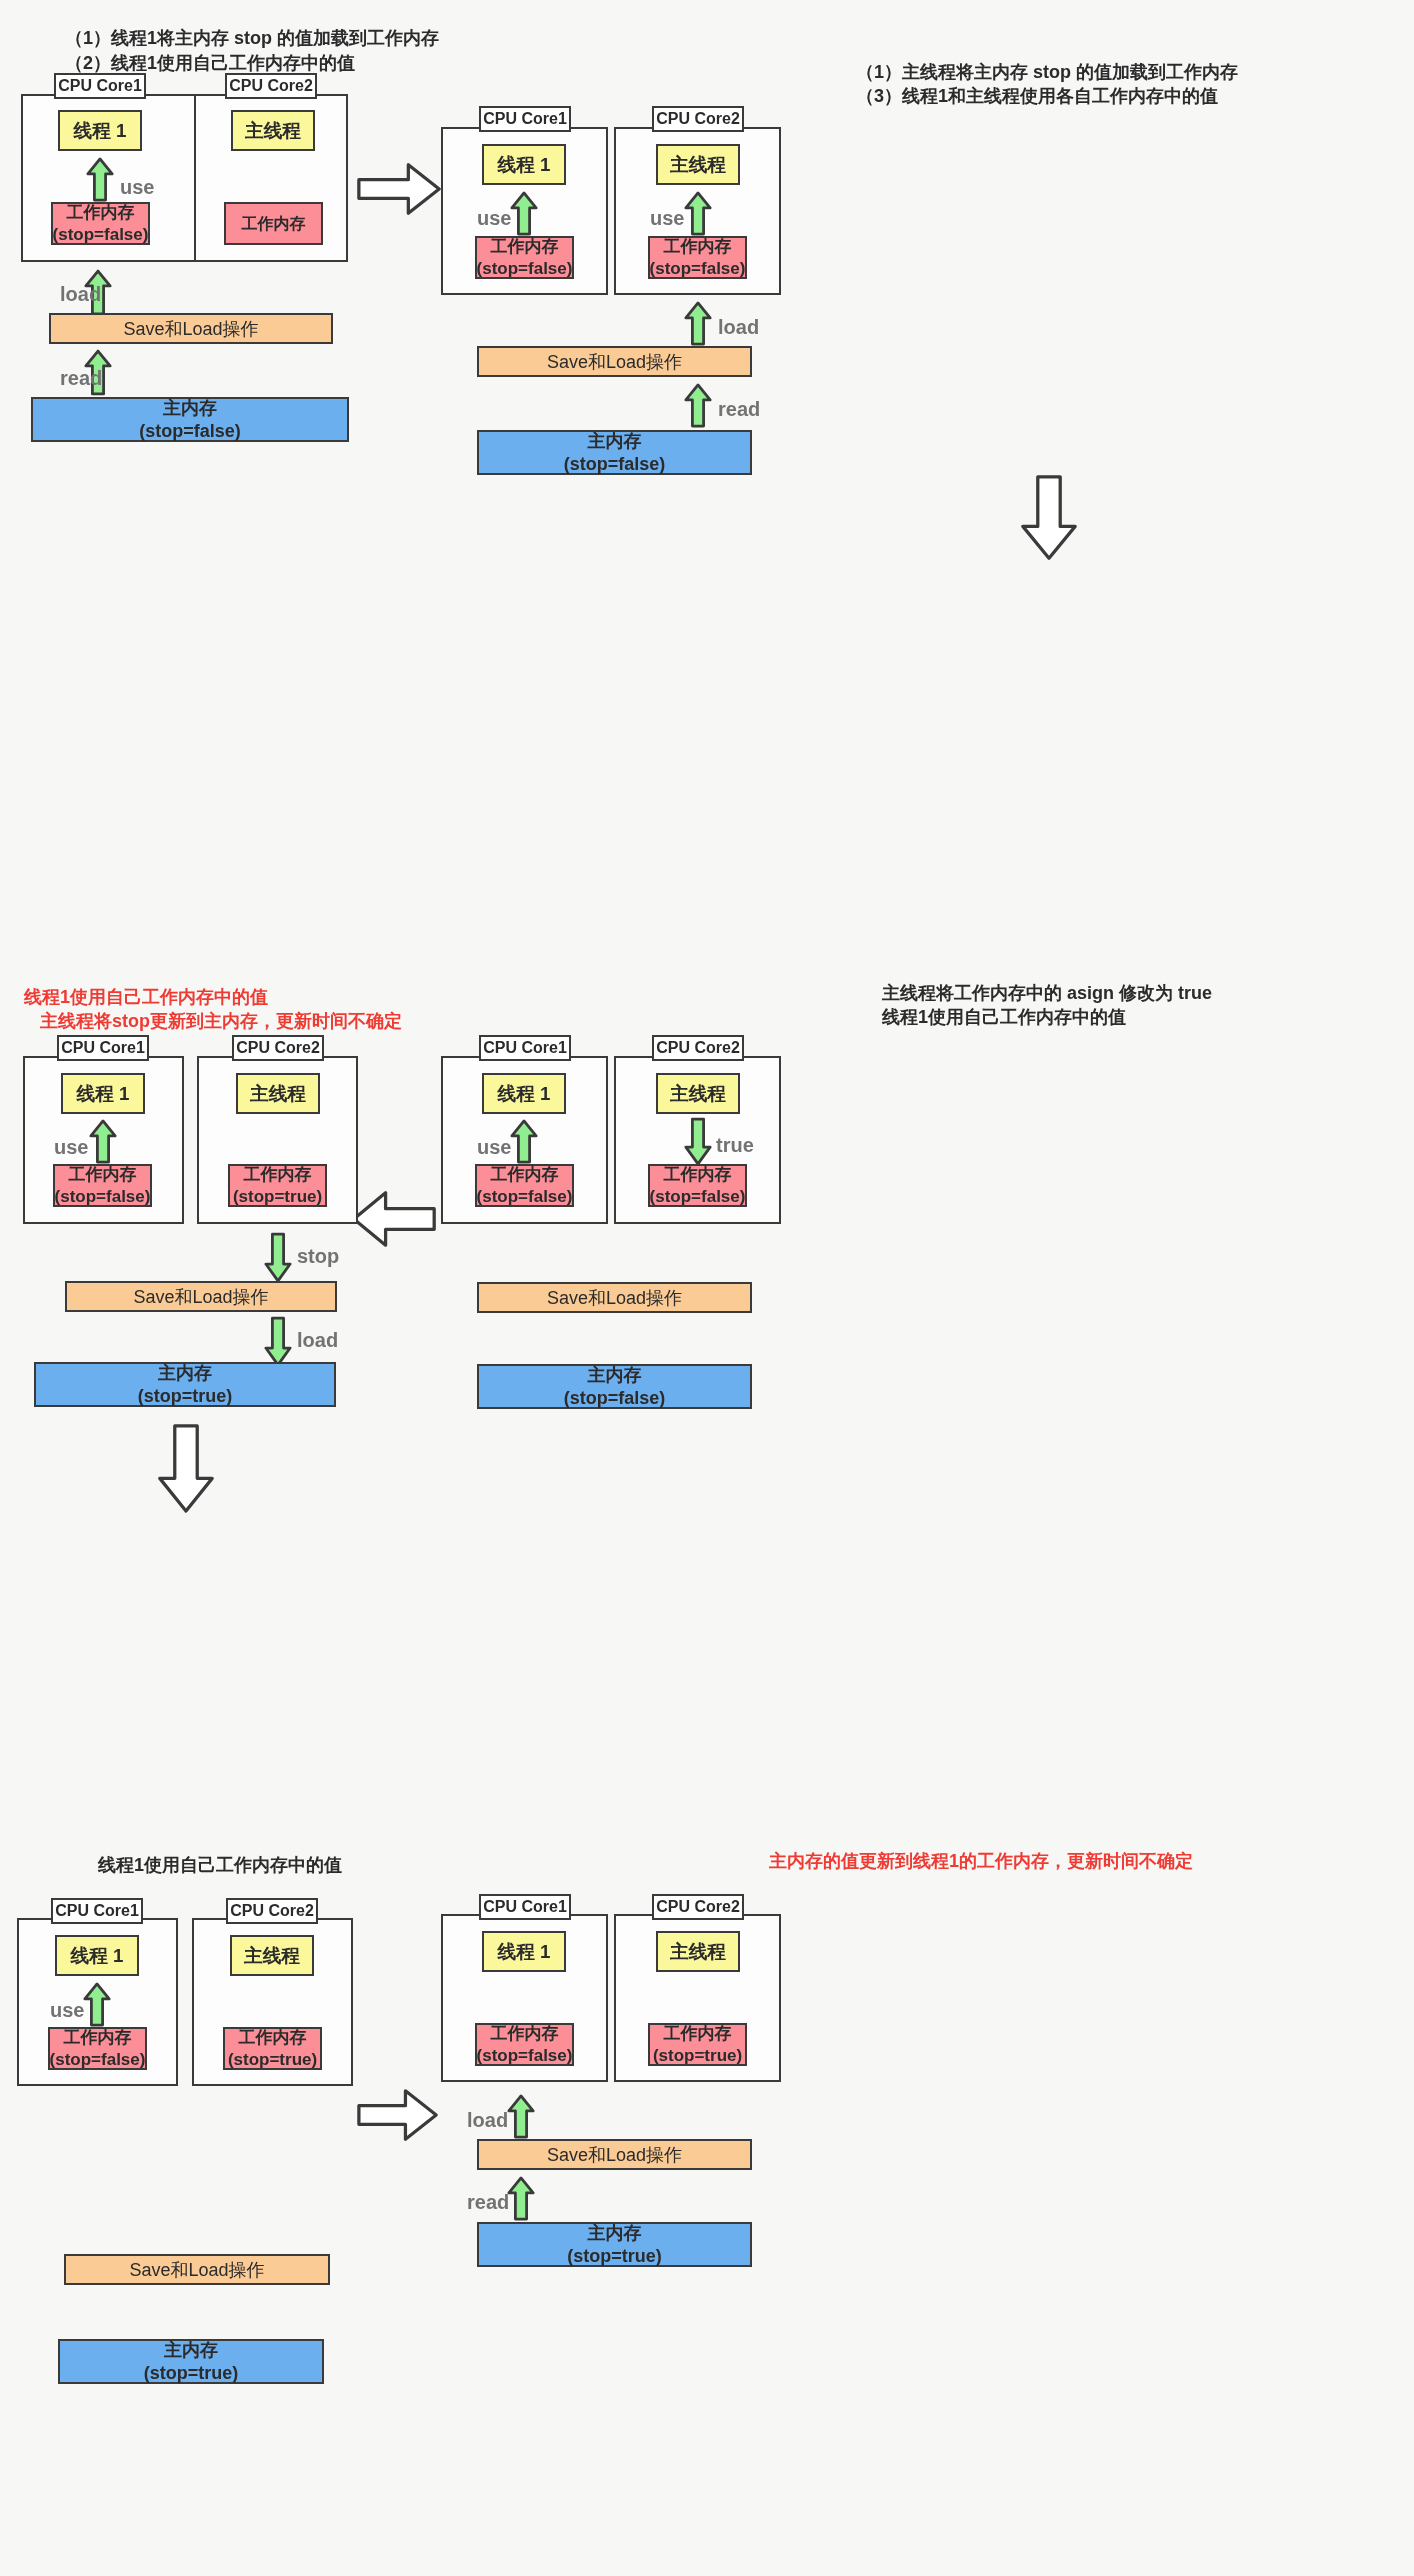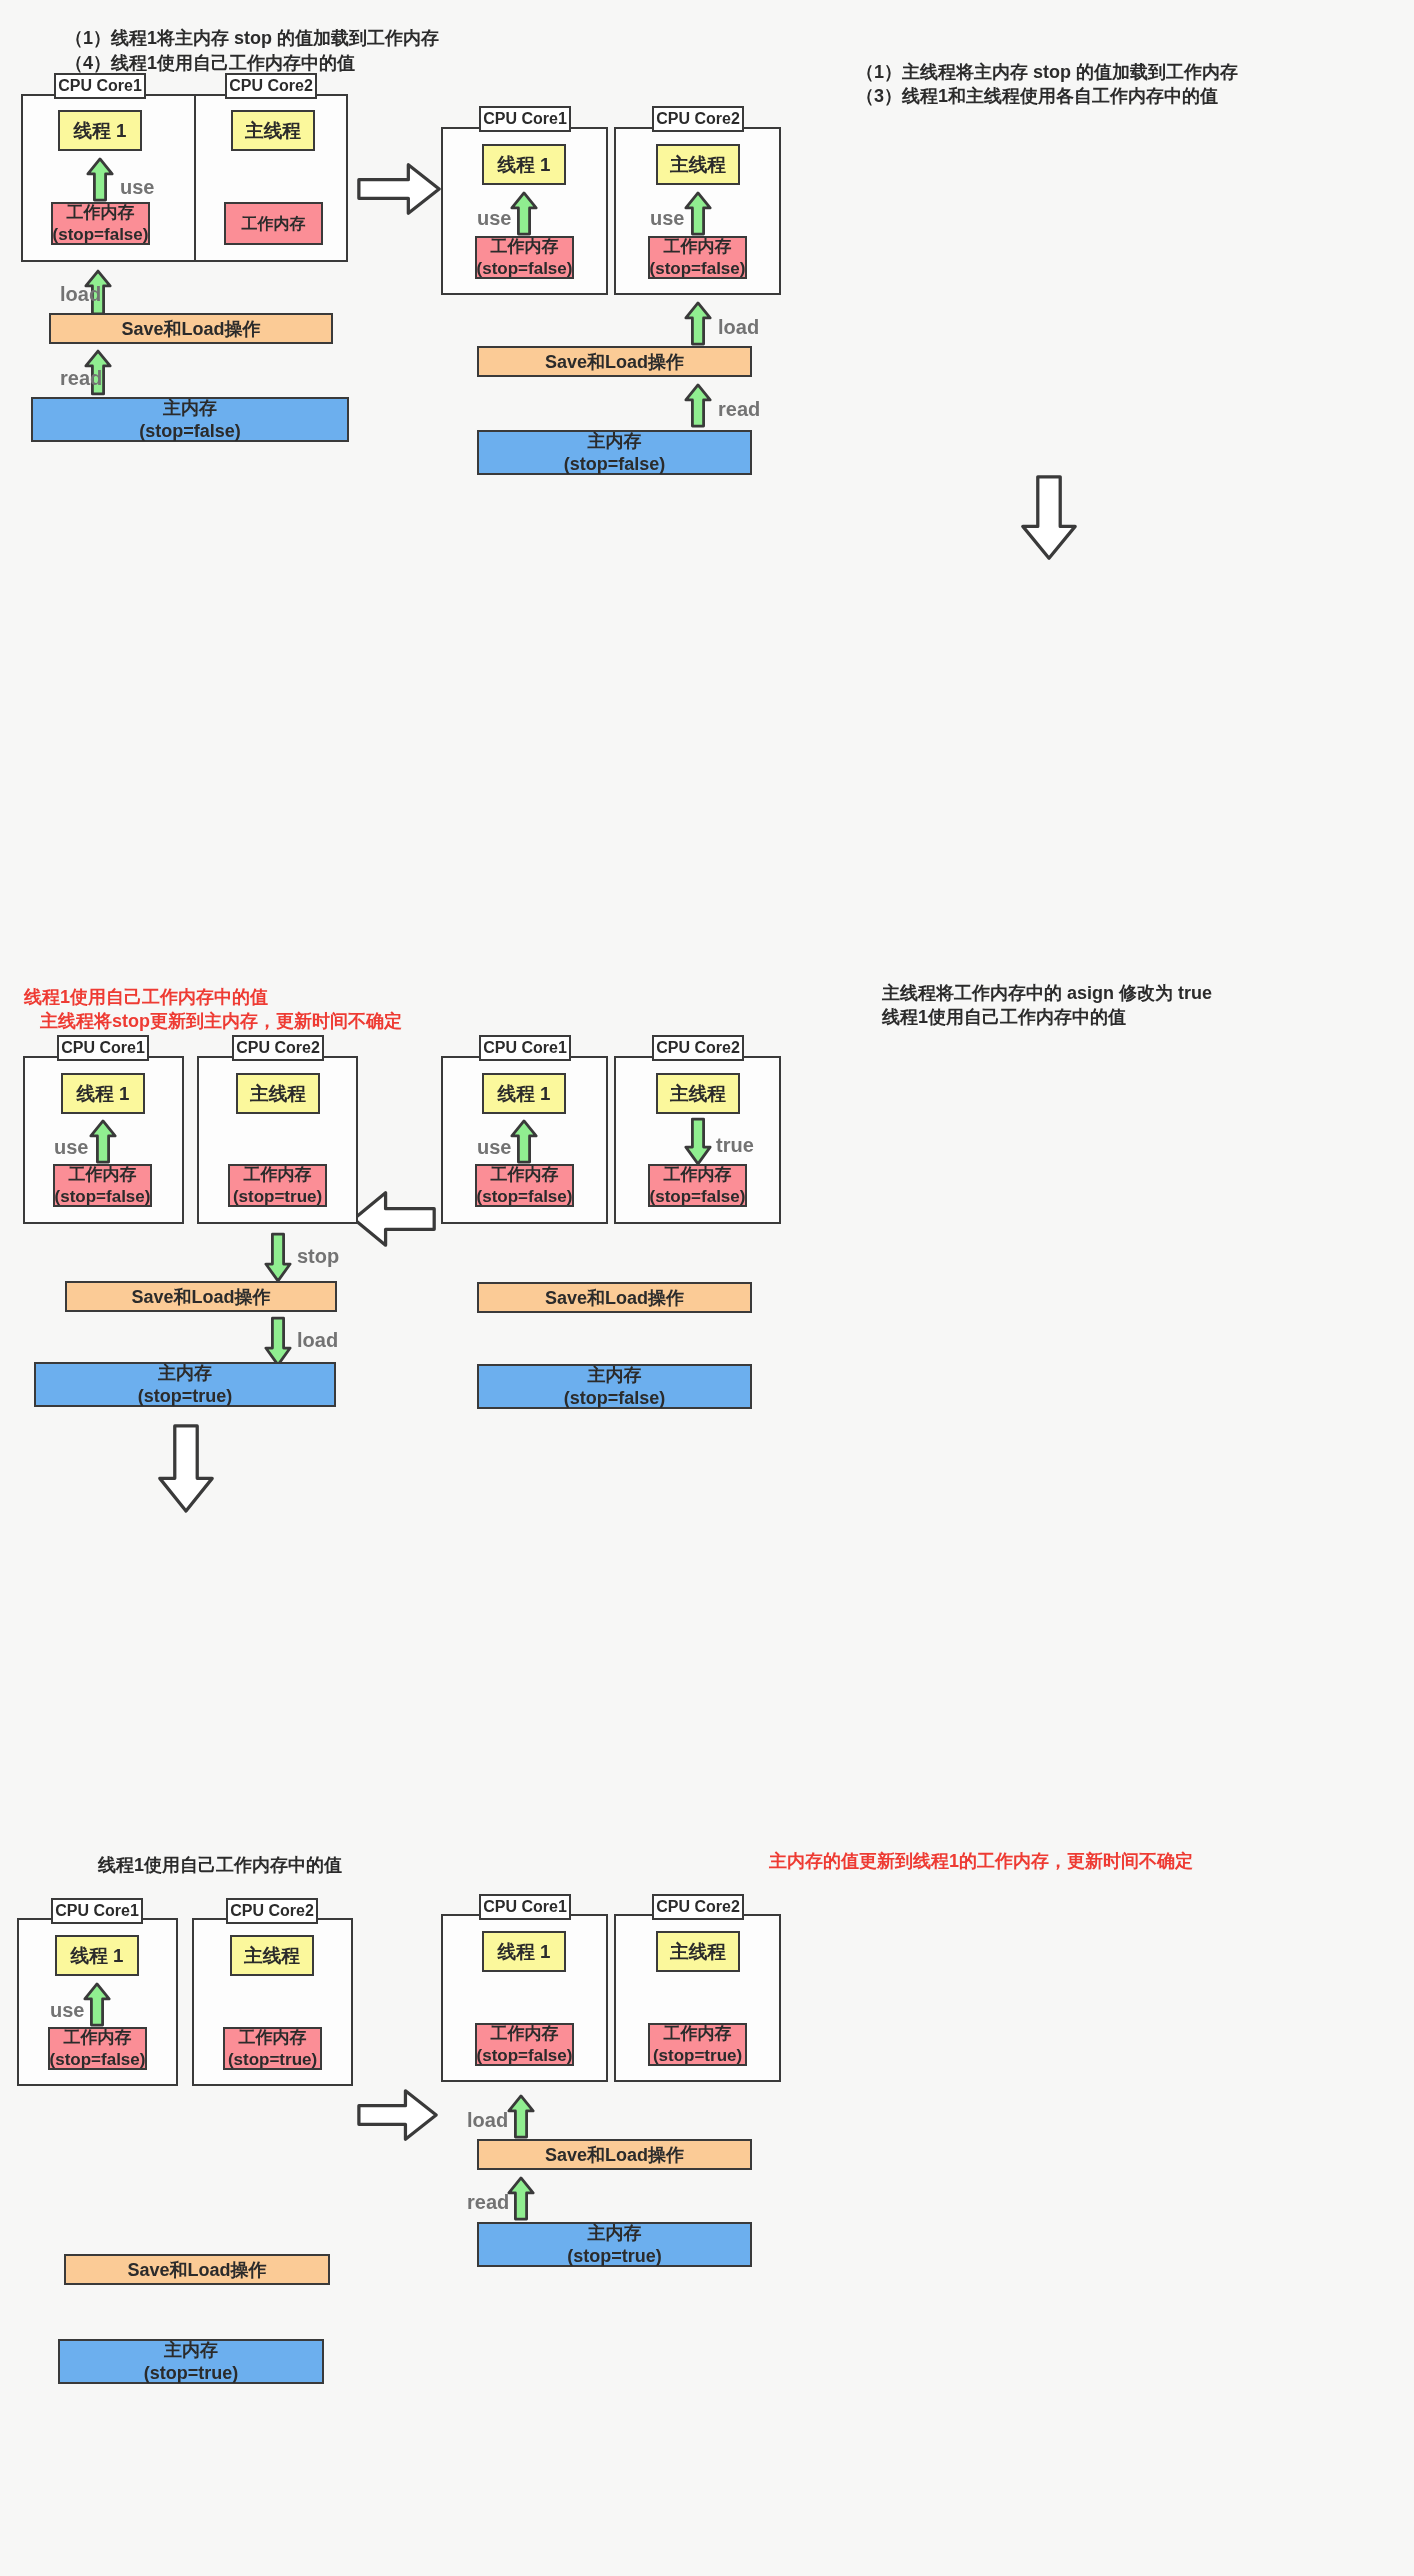--- a/index.html
+++ b/index.html
@@ -30,21 +30,21 @@
     font-size:18.7px;font-weight:bold;color:#2b2b2b;z-index:2;
   }
   .wm-box{
     position:absolute;background:#fb8e96;border:2.8px solid #3a3a3a;box-sizing:border-box;
     display:flex;flex-direction:column;align-items:center;justify-content:center;
     font-size:17px;font-weight:bold;color:#2b2b2b;line-height:1.25;z-index:2;text-align:center;
   }
   .bar-save{
     position:absolute;background:#fbcb96;border:2.8px solid #3a3a3a;box-sizing:border-box;
     display:flex;align-items:center;justify-content:center;
-    font-size:18px;font-weight:bold;color:#2b2b2b;
+    font-size:18px;font-weight:normal;color:#2b2b2b;
   }
   .bar-main{
     position:absolute;background:#6cafee;border:2.8px solid #3a3a3a;box-sizing:border-box;
     display:flex;flex-direction:column;align-items:center;justify-content:center;
     font-size:18px;font-weight:bold;color:#2b2b2b;line-height:1.25;text-align:center;
   }
 
   
   .garrow{position:absolute;}
   .garrow svg{display:block;}
@@ -54,21 +54,21 @@
   
   .warrow{position:absolute;}
   .warrow svg{display:block;}
 </style>
 </head>
 <body>
 
 <div class="panel" style="left:0;top:0;width:692px;height:487px;">
 
   <div class="caption" style="position:absolute;left:65px;top:26px;">（1）线程1将主内存 stop 的值加载到工作内存</div>
-  <div class="caption" style="position:absolute;left:65px;top:51px;">（4）线程1使用自己工作内存中的值</div>
+  <div class="caption" style="position:absolute;left:65px;top:51px;">（2）线程1使用自己工作内存中的值</div>
 
   <div class="core" style="left:20.6px;top:94px;width:290px;height:168px;"></div>
   <div class="core-tab" style="left:54px;top:73px;width:92px;height:26px;">CPU Core1</div>
   <div class="thread-box" style="left:58px;top:110px;width:84px;height:41px;">线程 1</div>
   <div class="garrow" style="left:86px;top:157px;">
     <svg width="28" height="45" viewBox="0 0 30 48">
         <polygon points="15,2 28,18 21,18 21,46 9,46 9,18 2,18" fill="#90ee90" stroke="#3a3a3a" stroke-width="3" stroke-linejoin="round"></polygon>
       </svg>
   </div>
   <div class="alabel" style="left:120px;top:176px;">use</div>

